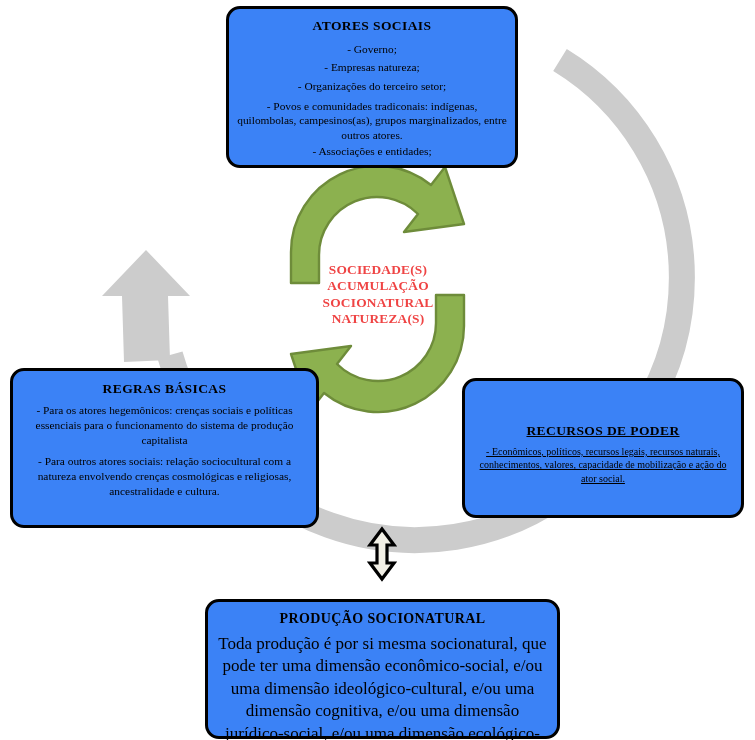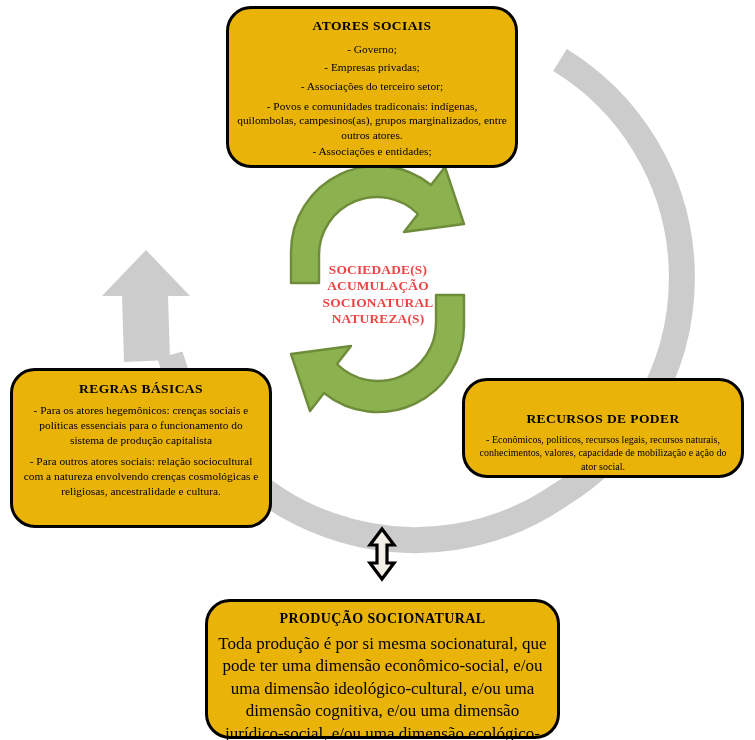--- a/index.html
+++ b/index.html
@@ -17,23 +17,23 @@
     width: 755px;
     height: 740px;
     overflow: hidden;
     background: #ffffff;
   }
 
   
   .node {
     position: absolute;
     box-sizing: border-box;
-    background: #eab308;
+    background: #3b82f6;
     border: 3px solid #000000;
-    border-radius: 25px;
+    border-radius: 14px;
     z-index: 5;
     text-align: center;
     padding: 6px 8px;
   }
   .node .title {
     font-weight: bold;
     font-size: 13.5px;
     letter-spacing: 0.4px;
     line-height: 1.25;
     margin: 0 0 5px 0;
@@ -52,29 +52,30 @@
     left: 226px; top: 6px;
     width: 292px; height: 162px;
     padding-top: 9px;
   }
   #box-atores .body { font-size: 11.4px; line-height: 1.62; }
   #box-atores .body .para { margin: 0; }
   #box-atores .body .para.tight { line-height: 1.24; margin-top: 4px; }
 
   #box-regras {
     left: 10px; top: 368px;
-    width: 262px; height: 160px;
+    width: 309px; height: 160px;
     padding-top: 10px;
   }
   #box-regras .body { font-size: 11.4px; line-height: 1.30; }
 
   #box-recursos {
     left: 462px; top: 378px;
-    width: 282px; height: 100px;
-    padding-top: 30px;
+    width: 282px; height: 140px;
+    padding-top: 42px;
+    text-decoration: underline;
   }
   #box-recursos .body { font-size: 10px; line-height: 1.34; }
 
   #box-producao {
     left: 205px; top: 599px;
     width: 355px; height: 140px;
     padding-top: 8px;
   }
   #box-producao .title { font-size: 14px; }
   #box-producao .body { font-size: 17px; line-height: 1.33; }
@@ -155,22 +156,22 @@
     <div>SOCIEDADE(S)</div>
     <div>ACUMULAÇÃO</div>
     <div>SOCIONATURAL</div>
     <div>NATUREZA(S)</div>
   </div>
 
   <div class="node" id="box-atores">
     <p class="title">ATORES SOCIAIS</p>
     <div class="body">
       <p class="para">- Governo;</p>
-      <p class="para">- Empresas privadas;</p>
-      <p class="para">- Associações do terceiro setor;</p>
+      <p class="para">- Empresas natureza;</p>
+      <p class="para">- Organizações do terceiro setor;</p>
       <p class="para tight">- Povos e comunidades tradiconais: indígenas, quilombolas, campesinos(as), grupos marginalizados, entre outros atores.</p>
       <p class="para">- Associações e entidades;</p>
     </div>
   </div>
 
   <div class="node" id="box-regras">
     <p class="title">REGRAS BÁSICAS</p>
     <div class="body">
       <p class="para">-  Para os atores hegemônicos: crenças sociais e políticas essenciais para o funcionamento  do sistema de produção capitalista</p>
       <p class="para">- Para outros atores sociais: relação sociocultural com a natureza envolvendo crenças cosmológicas e religiosas, ancestralidade e cultura.</p>

